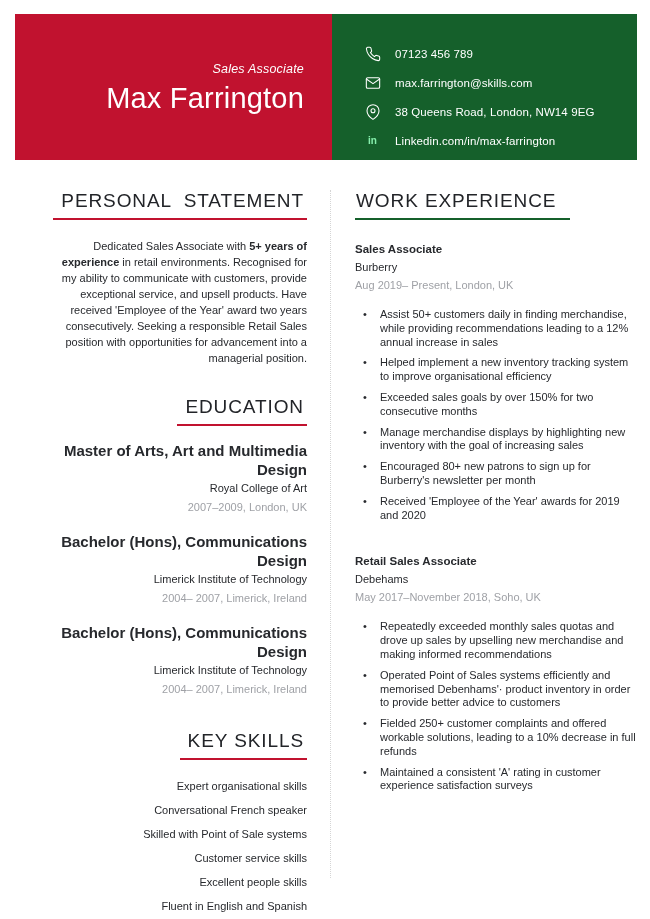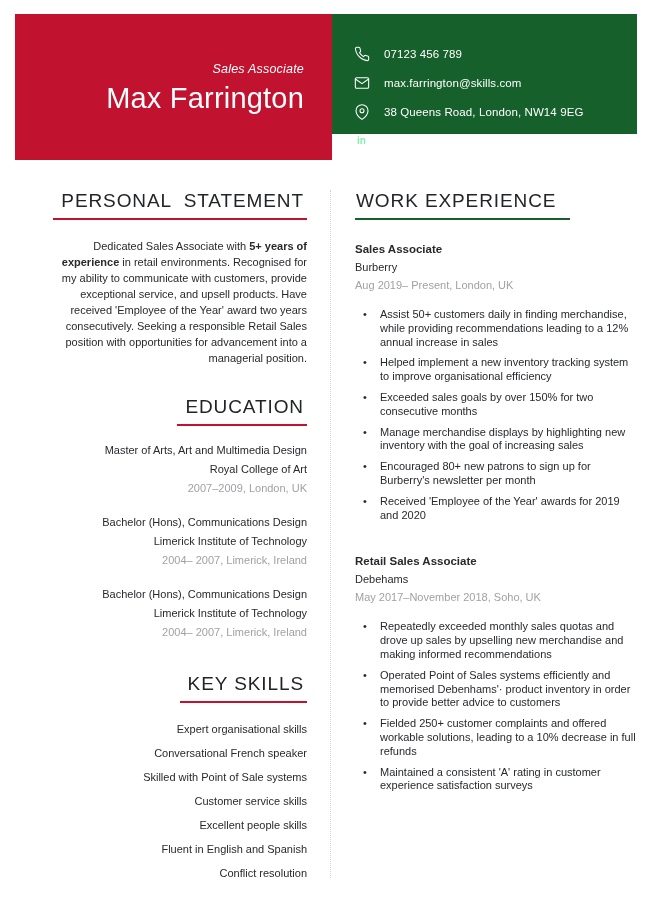--- a/index.html
+++ b/index.html
@@ -10,23 +10,23 @@
   .banner-red {
     position:absolute; left:15px; top:14px; width:317px; height:146px;
     background:var(--brand-red,#c1122f); color:#fff; text-align:right;
     padding:48px 28px 0 0;
   }
   .banner-title { font-size:12.5px; font-style:italic; letter-spacing:0.2px; margin-bottom:7px; }
   .banner-name { font-size:29px; letter-spacing:0.2px; line-height:1.05; }
   .banner-name .first { font-weight:400; }
 
   .banner-green {
-    position:absolute; left:332px; top:14px; width:305px; height:120px;
+    position:absolute; left:332px; top:14px; width:305px; height:146px;
     background:var(--brand-green,#15602b); color:#fff;
-    padding:25px 10px 0 21px;
+    padding:25px 10px 0 32px;
   }
   .contact-row { display:flex; align-items:center; gap:14px; height:29px; }
   .contact-icon { width:17px; height:17px; display:flex; align-items:center; justify-content:center; flex:0 0 17px; }
   .contact-icon svg { width:16px; height:16px; stroke:#fff; fill:none; stroke-width:1.6; stroke-linecap:round; stroke-linejoin:round; }
   .linkedin-glyph { font-weight:700; font-size:10px; color:#86efac; letter-spacing:0; }
   .contact-text { font-size:11.5px; letter-spacing:0.1px; }
 
   
   .v-divider { position:absolute; left:330px; top:190px; height:688px; width:0; border-left:1px dotted #d5d5d5; }
 
@@ -40,21 +40,21 @@
     white-space:pre;
   }
   .right-col .sec-heading { padding:0 14px 6px 1px; border-bottom-color:var(--brand-green,#15602b); }
 
   .statement { margin-top:19px; margin-left:auto; width:262px; font-size:11px; line-height:1.45; }
   .statement b { font-weight:700; }
 
   .section-edu { margin-top:29px; }
   .edu-list { margin-top:5px; }
   .edu-entry { margin-top:15px; }
-  .edu-degree { font-weight:400; font-size:11px; line-height:19px; }
+  .edu-degree { font-weight:700; font-size:15px; line-height:19px; }
   .edu-school { font-size:11px; line-height:19px; }
   .edu-dates  { font-size:11px; line-height:19px; color:var(--muted,#9fa1a6); }
 
   .section-skills { margin-top:31px; }
   .skills-list { margin-top:14px; }
   .skill-item { font-size:11px; line-height:24px; }
 
   .jobs-list { margin-top:21px; }
   .job + .job { margin-top:31px; }
   .job-title   { font-weight:700; font-size:11.5px; line-height:17px; }

